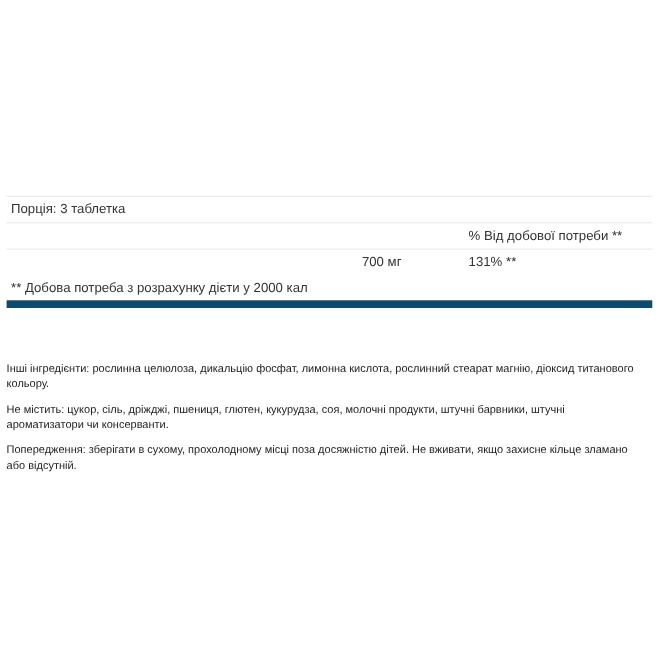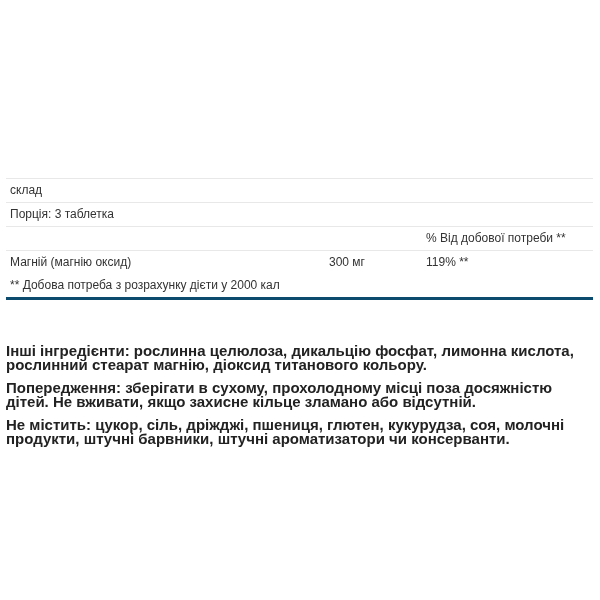--- a/index.html
+++ b/index.html
@@ -1,48 +1,44 @@
 <!DOCTYPE html>
 <html><head>
 <meta charset="utf-8">
 <style>
   html, body { margin:0; padding:0; background:#ffffff; }
   body { width:600px; height:600px; position:relative; overflow:hidden;
          font-family:"Liberation Sans", sans-serif; color:#333; }
   .table { position:absolute; left:6px; top:178px; width:587px; }
   .row { position:relative; height:23px; border-top:1px solid #e8e8e8; font-size:12px; line-height:22px; }
-  .row.last { border-bottom:3px solid #0c4a6e; }
+  .row.last { border-bottom:7px solid #0c4a6e; }
   .cell { position:absolute; top:0; white-space:nowrap; }
   .c0 { left:4px; } .c1 { left:323px; } .c2 { left:420px;text-align:center; }
   .row.noborder { border-top:none; }
-  .notes { position:absolute; left:6px; top:329px; width:580px; font-size:15px; font-weight:bold;
-           color:#222; line-height:14px;margin-top:15px; }
+  .notes { position:absolute; left:6px; top:329px; width:580px; font-size:10px; font-weight:normal;
+           color:#222; line-height:14px; }
   .notes p { margin:0 0 9px 0; }
 </style>
 </head>
 <body>
 
 <div class="table">
-  <div class="row">
-    <span class="cell c0">склад</span>
-  </div>
   <div class="row">
     <span class="cell c0">Порція: 3 таблетка</span>
   </div>
   <div class="row">
     <span class="cell c0"></span>
     <span class="cell c2">% Від добової потреби **</span>
   </div>
   <div class="row">
-    <span class="cell c0">Магній (магнію оксид)</span>
-    <span class="cell c1">300 мг</span>
-    <span class="cell c2">119% **</span>
+    <span class="cell c1">700 мг</span>
+    <span class="cell c2">131% **</span>
   </div>
   <div class="row noborder last">
     <span class="cell c0">** Добова потреба з розрахунку дієти у 2000 кал</span>
   </div>
 </div>
 
 <div class="notes">
   <p>Інші інгредієнти: рослинна целюлоза, дикальцію фосфат, лимонна кислота, рослинний стеарат магнію, діоксид титанового кольору.</p>
+  <p>Не містить: цукор, сіль, дріжджі, пшениця, глютен, кукурудза, соя, молочні продукти, штучні барвники, штучні ароматизатори чи консерванти.</p>
   <p>Попередження: зберігати в сухому, прохолодному місці поза досяжністю дітей. Не вживати, якщо захисне кільце зламано або відсутній.</p>
-  <p>Не містить: цукор, сіль, дріжджі, пшениця, глютен, кукурудза, соя, молочні продукти, штучні барвники, штучні ароматизатори чи консерванти.</p>
 </div>
 
 </body></html>

